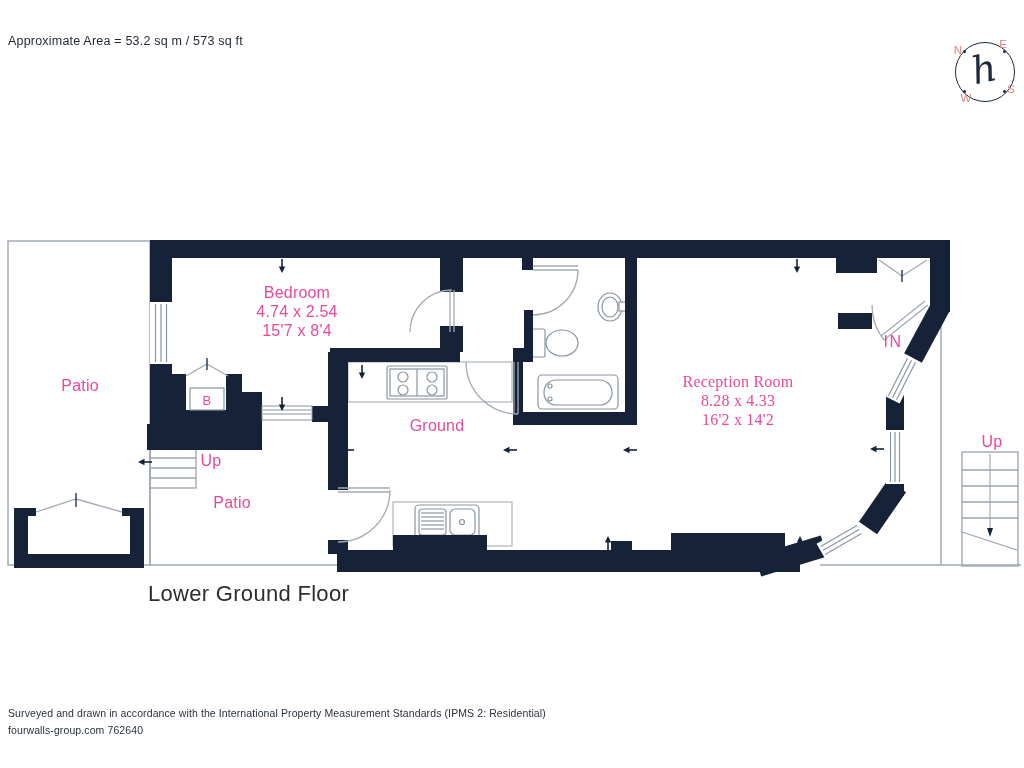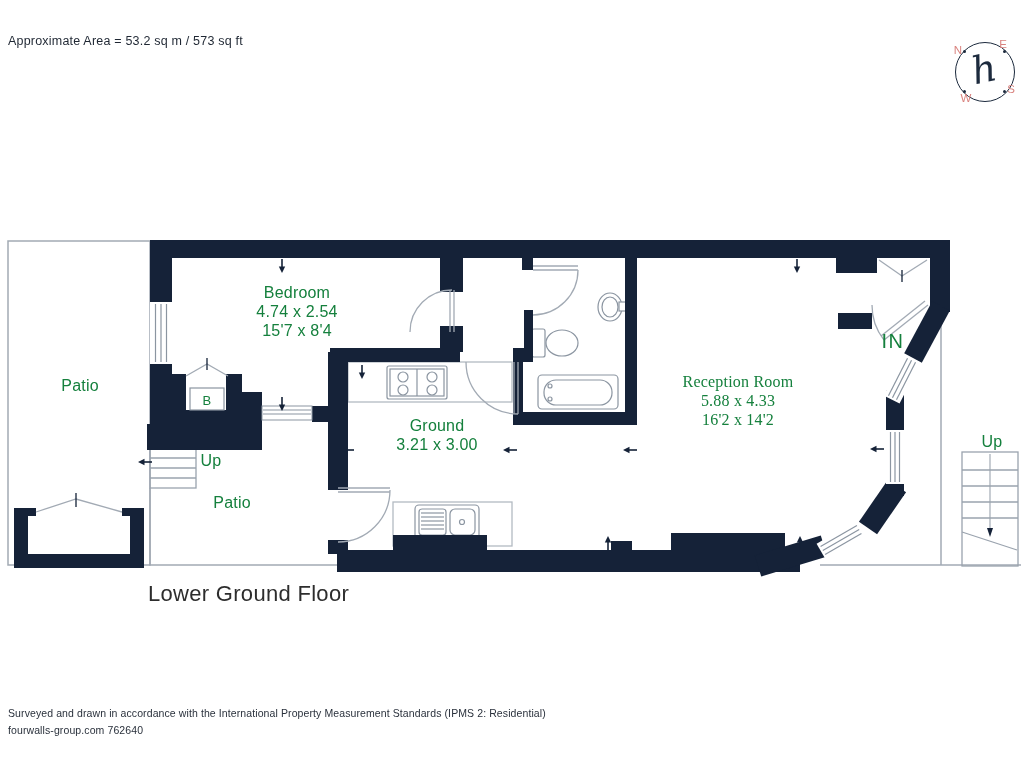--- a/index.html
+++ b/index.html
@@ -1,23 +1,23 @@
 <!DOCTYPE html>
 <html><head>
 <meta charset="utf-8">
 <style>
   html,body{margin:0;padding:0;background:#fff;}
   .page{position:relative;width:1024px;height:768px;background:#ffffff;overflow:hidden;
         font-family:"Liberation Sans",sans-serif;color:#212a38;}
   .plan-svg{position:absolute;left:0;top:0;width:1024px;height:768px;}
   .note{position:absolute;left:8px;top:34px;font-size:12.5px;letter-spacing:.2px;color:#1f2733;}
-  .lbl{position:absolute;text-align:center;font-size:16px;line-height:19px;letter-spacing:.2px;color:#15803d;}
+  .lbl{position:absolute;text-align:center;font-size:16px;line-height:19px;letter-spacing:.2px;color:#ec4899;}
   .lbl .nm{white-space:nowrap;}
   .single{white-space:nowrap;}
-  .in-lbl{font-size:20px;letter-spacing:1.5px;}
+  .in-lbl{font-size:16px;letter-spacing:1.5px;}
   .b-lbl{font-size:13px;}
   .title{position:absolute;left:148px;top:581px;font-size:22px;letter-spacing:.3px;color:#2d2d2d;}
   .footer{position:absolute;left:8px;font-size:10.5px;color:#2a313c;letter-spacing:.1px;}
   .f1{top:707px;} .f2{top:724px;}
   
   .compass{position:absolute;left:948px;top:36px;width:72px;height:72px;}
   .compass .ring{position:absolute;left:7px;top:6px;width:58px;height:58px;border:1.6px solid #1c2a3d;border-radius:50%;}
   .compass .logo{position:absolute;left:36px;top:35px;transform:translate(-50%,-54%) rotate(-12deg);
                  font-family:"DejaVu Serif",serif;font-style:italic;font-size:38px;color:#1c2a3d;}
   .compass .pt{position:absolute;transform:translate(-50%,-50%);font-size:11.5px;color:#d9827e;}
@@ -260,25 +260,24 @@
     </g>
   </svg>
 
   <div class="lbl" style="left:207px;top:283px;width:180px;">
     <div class="nm">Bedroom</div>
     <div>4.74 x 2.54</div>
     <div>15'7 x 8'4</div>
   </div>
   <div class="lbl" style="left:347px;top:416px;width:180px;">
     <div class="nm">Ground</div>
-    <div>3.21 x 3.00</div>
   </div>
   <div class="lbl" style="left:628px;top:372px;width:220px;font-family:Liberation Serif, serif;">
     <div class="nm">Reception Room</div>
-    <div>5.88 x 4.33</div>
+    <div>8.28 x 4.33</div>
     <div>16'2 x 14'2</div>
   </div>
 
   <div class="lbl single" style="left:30px;top:376px;width:100px;">Patio</div>
   <div class="lbl single" style="left:182px;top:493px;width:100px;">Patio</div>
   <div class="lbl single" style="left:186px;top:451px;width:50px;">Up</div>
   <div class="lbl single" style="left:967px;top:432px;width:50px;">Up</div>
   <div class="lbl single in-lbl" style="left:868px;top:332px;width:50px;">IN</div>
   <div class="lbl single b-lbl" style="left:190px;top:391px;width:34px;">B</div>
 

